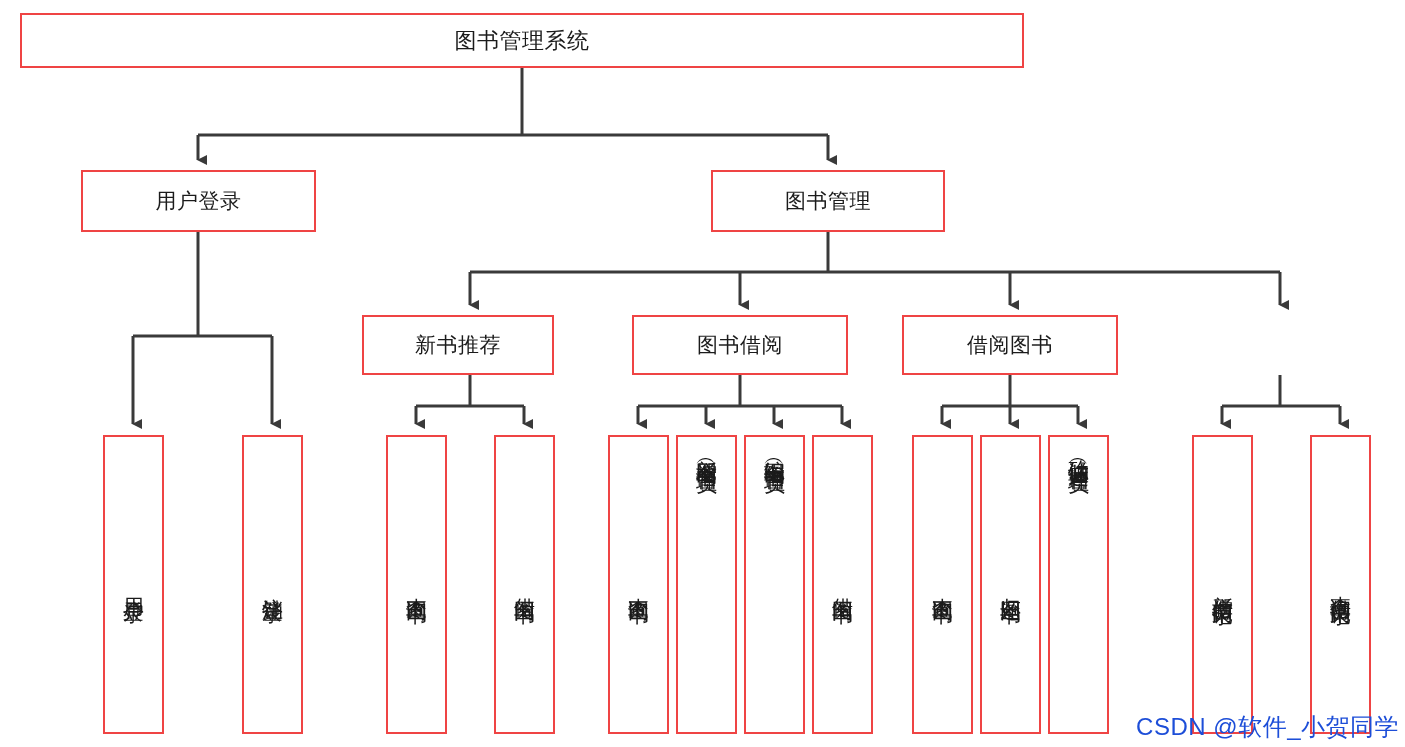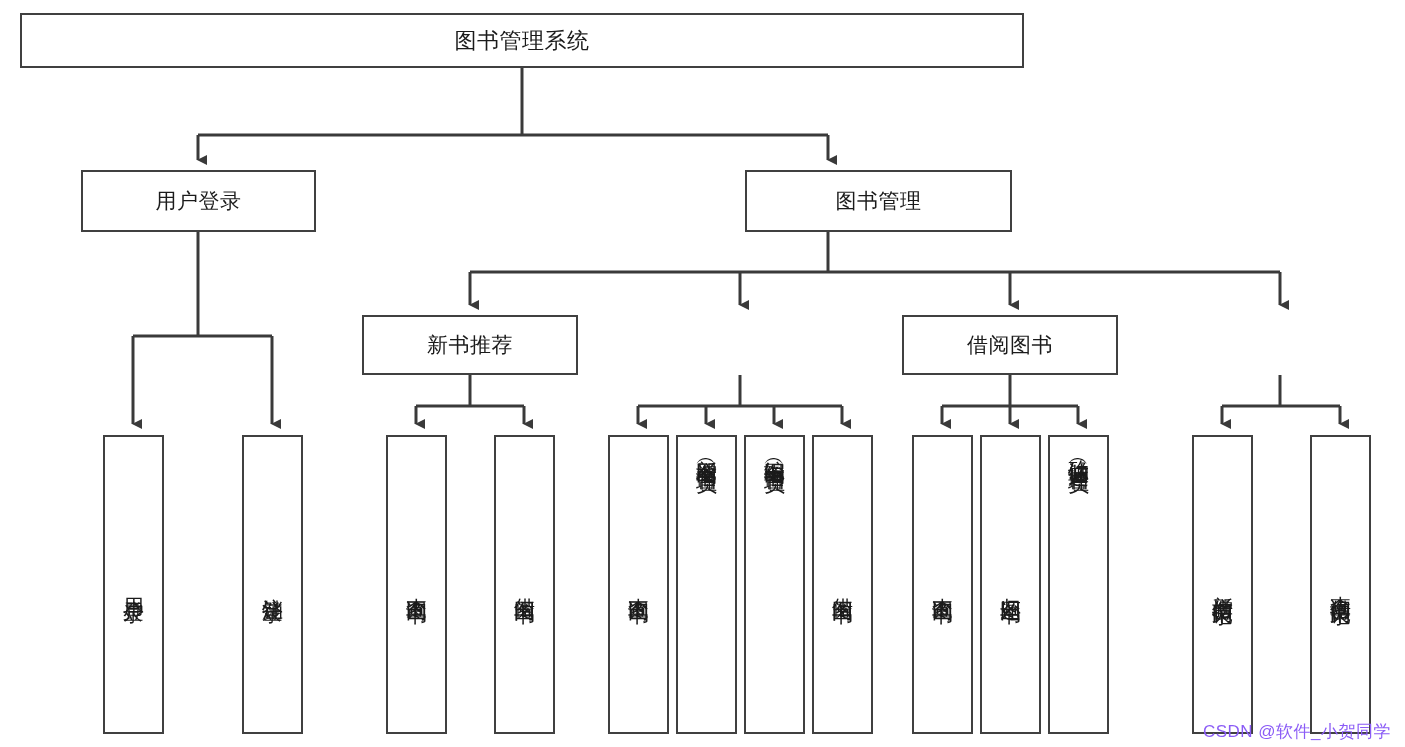--- a/index.html
+++ b/index.html
@@ -13,21 +13,21 @@
   #canvas {
     position: relative;
     width: 1405px;
     height: 747px;
     background: #ffffff;
     overflow: hidden;
   }
   .node {
     position: absolute;
     box-sizing: border-box;
-    border: 2px solid #404040;
+    border: 2px solid #ef4444;
     background: #ffffff;
     color: #1b1b1b;
     display: flex;
     align-items: center;
     justify-content: center;
     text-align: center;
     line-height: 1.15;
   }
   .node-h {
     font-size: 21px;
@@ -50,24 +50,24 @@
   svg.wires {
     position: absolute;
     left: 0;
     top: 0;
     width: 1405px;
     height: 747px;
     pointer-events: none;
   }
   .watermark {
     position: absolute;
-    right: 14px;
+    right: 6px;
     bottom: 4px;
-    font-size: 17px;
-    color: #8b5cf6;
+    font-size: 24px;
+    color: #1d4ed8;
     letter-spacing: 0.5px;
     white-space: nowrap;
   }
 </style>
 </head>
 <body>
 
 <div id="canvas">
 
   <svg class="wires" viewBox="0 0 1405 747">
@@ -116,23 +116,24 @@
       <path d="M1280,375 L1280,406"></path>
       <path d="M1222,406 L1340,406"></path>
       <path d="M1222,406 L1222,424" marker-end="url(#arrow)"></path>
       <path d="M1340,406 L1340,424" marker-end="url(#arrow)"></path>
     </g>
   </svg>
 
   <div class="node node-h root" style="left:20px; top:13px; width:1004px; height:55px;">图书管理系统</div>
 
   <div class="node node-h" style="left:81px; top:170px; width:235px; height:62px;">用户登录</div>
-  <div class="node node-h" style="left:745px; top:170px; width:267px; height:62px;">图书管理</div>
+  <div class="node node-h" style="left:711px; top:170px; width:234px; height:62px;">图书管理</div>
 
-  <div class="node node-h" style="left:362px; top:315px; width:216px; height:60px;">新书推荐</div>
+  <div class="node node-h" style="left:362px; top:315px; width:192px; height:60px;">新书推荐</div>
+  <div class="node node-h" style="left:632px; top:315px; width:216px; height:60px;">图书借阅</div>
   <div class="node node-h" style="left:902px; top:315px; width:216px; height:60px;">借阅图书</div>
 
   <div class="node node-v centered" style="left:103px; top:435px; width:61px; height:299px;">用户登录</div>
   <div class="node node-v centered" style="left:242px; top:435px; width:61px; height:299px;">注销登录</div>
 
   <div class="node node-v centered" style="left:386px; top:435px; width:61px; height:299px;">查询图书</div>
   <div class="node node-v centered" style="left:494px; top:435px; width:61px; height:299px;">借阅图书</div>
 
   <div class="node node-v centered" style="left:608px; top:435px; width:61px; height:299px;">查询图书</div>
   <div class="node node-v" style="left:676px; top:435px; width:61px; height:299px;">新增图书（管理员）</div>

